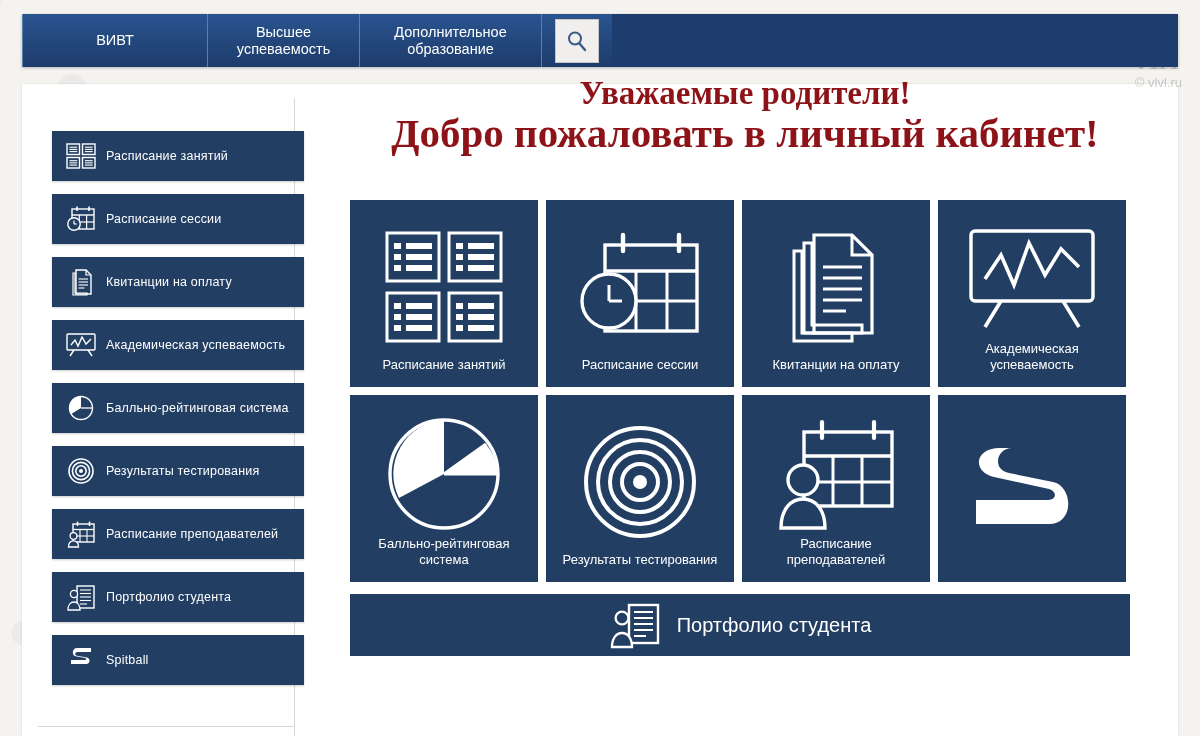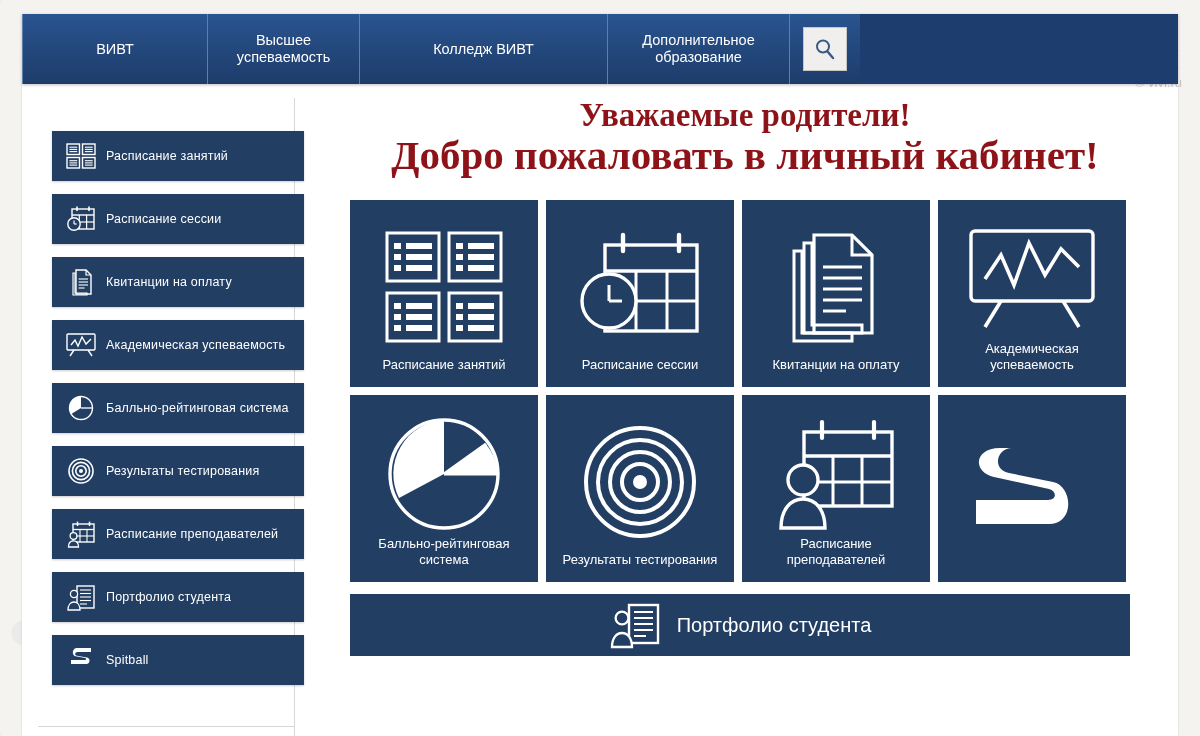--- a/index.html
+++ b/index.html
@@ -21,21 +21,21 @@
       radial-gradient(circle at 95% 20%, rgba(120,120,130,0.05) 0 16px, transparent 17px),
       radial-gradient(circle at 88% 75%, rgba(120,120,130,0.05) 0 20px, transparent 21px),
       linear-gradient(115deg, rgba(140,140,150,0.05) 0 2px, transparent 2px 28px),
       linear-gradient(65deg, rgba(140,140,150,0.04) 0 2px, transparent 2px 34px);
     z-index: 0;
   }
 
   
   .topnav {
     position: absolute; top: 14px; left: 22px;
-    width: 1156px; height: 70px;
+    width: 1156px; height: 53px;
     display: flex;
     z-index: 3;
     background: #1d3d6e;
     box-shadow: 0 1px 3px rgba(0,0,0,0.25);
   }
   .nav-item {
     flex: 0 0 auto;
     display: flex; align-items: center; justify-content: center;
     text-align: center;
     color: #ffffff;
@@ -121,21 +121,21 @@
     display: flex; align-items: center; justify-content: center;
   }
   .side-item .lbl {
     font-size: 12.5px;
     padding-left: 4px;
     letter-spacing: 0.2px;
   }
 
   
   .headline {
-    position: absolute; left: 330px; top: 97px;
+    position: absolute; left: 330px; top: 75px;
     width: 830px; z-index: 5;
     text-align: center;
     color: #8d1318;
     font-family: "Liberation Serif", serif;
     font-weight: bold;
     line-height: 1.1;
   }
   .headline .l1 { font-size: 33px; }
   .headline .l2 { font-size: 41px; }
 
@@ -190,23 +190,20 @@
 <div class="content-shell"></div>
 <div class="vline"></div>
 <div class="hline-left"></div>
 
 <div class="topnav">
   <div class="nav-item w1">
     <span>ВИВТ</span>
   </div>
   <div class="nav-item w2">
     <span>Высшее успеваемость</span>
-  </div>
-  <div class="nav-item w3">
-    <span>Колледж ВИВТ</span>
   </div>
   <div class="nav-item w4">
     <span>Дополнительное образование</span>
   </div>
   <div class="nav-search">
     <div class="search-chip">
       <svg width="24" height="24" viewBox="0 0 24 24">
         <circle cx="10" cy="9.5" r="6" fill="none" stroke="#3b5a86" stroke-width="2"></circle>
         <line x1="14.5" y1="14.5" x2="20" y2="21" stroke="#3b5a86" stroke-width="2.4" stroke-linecap="round"></line>
       </svg>

